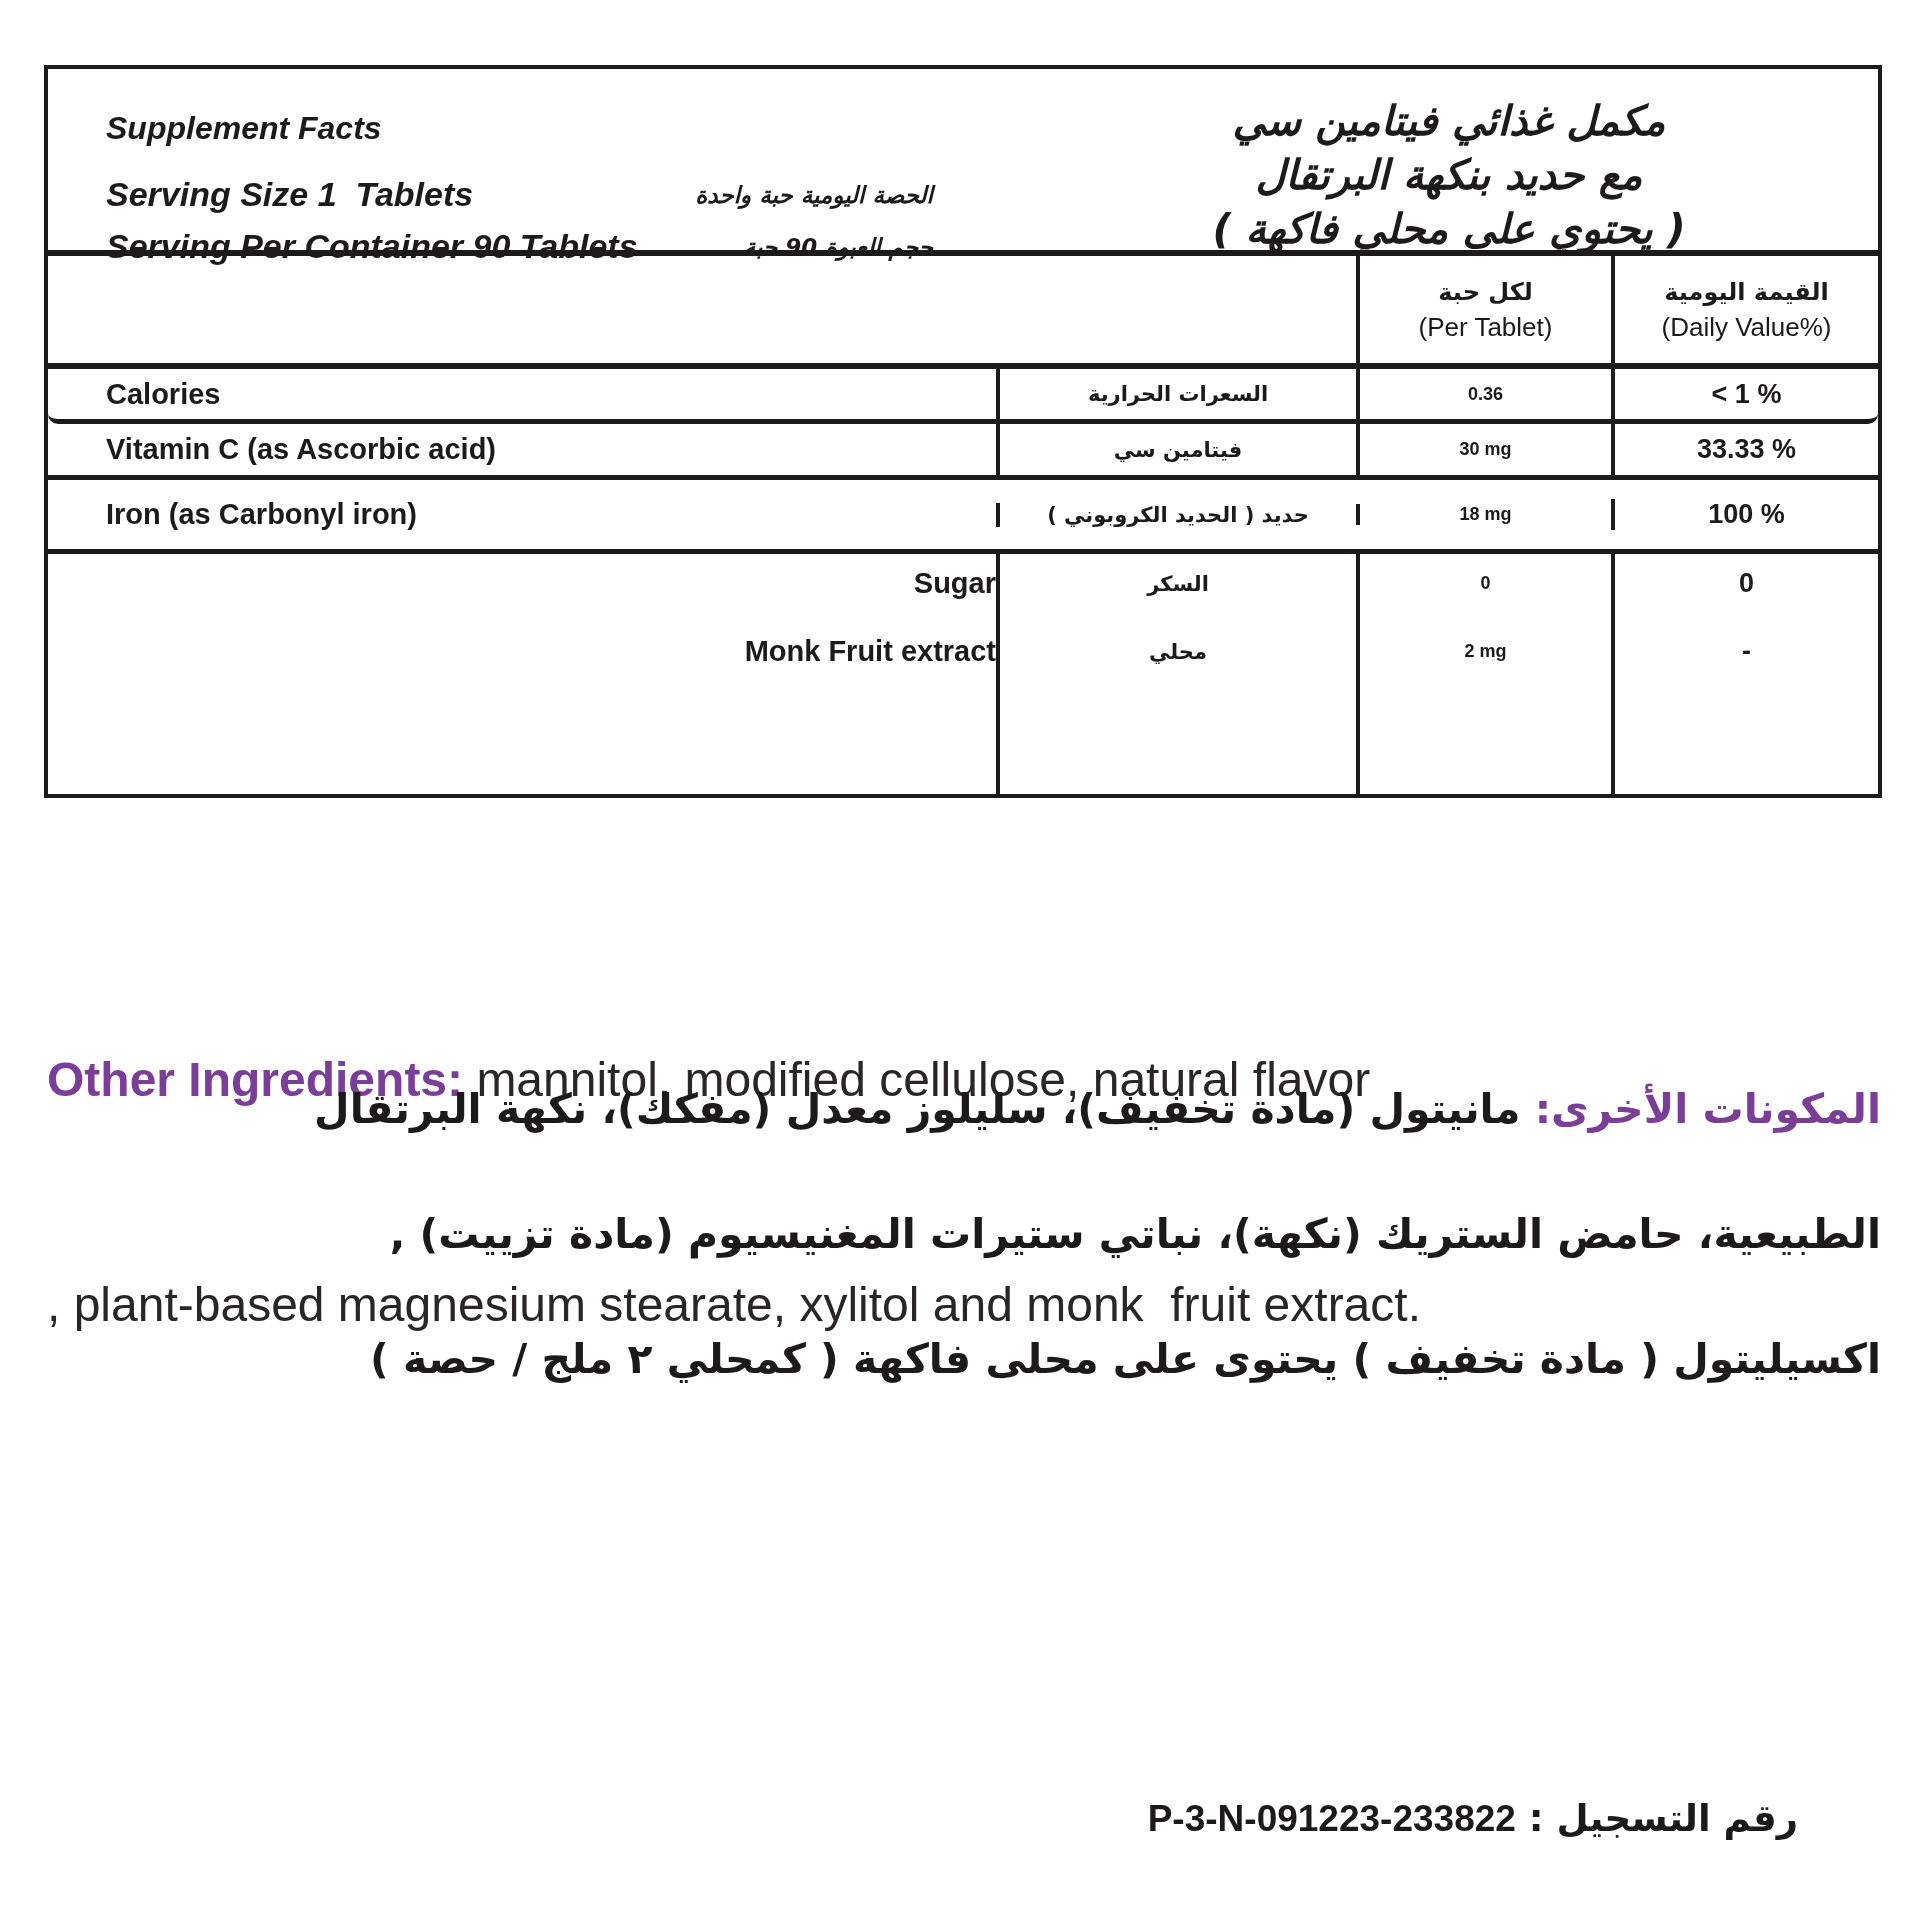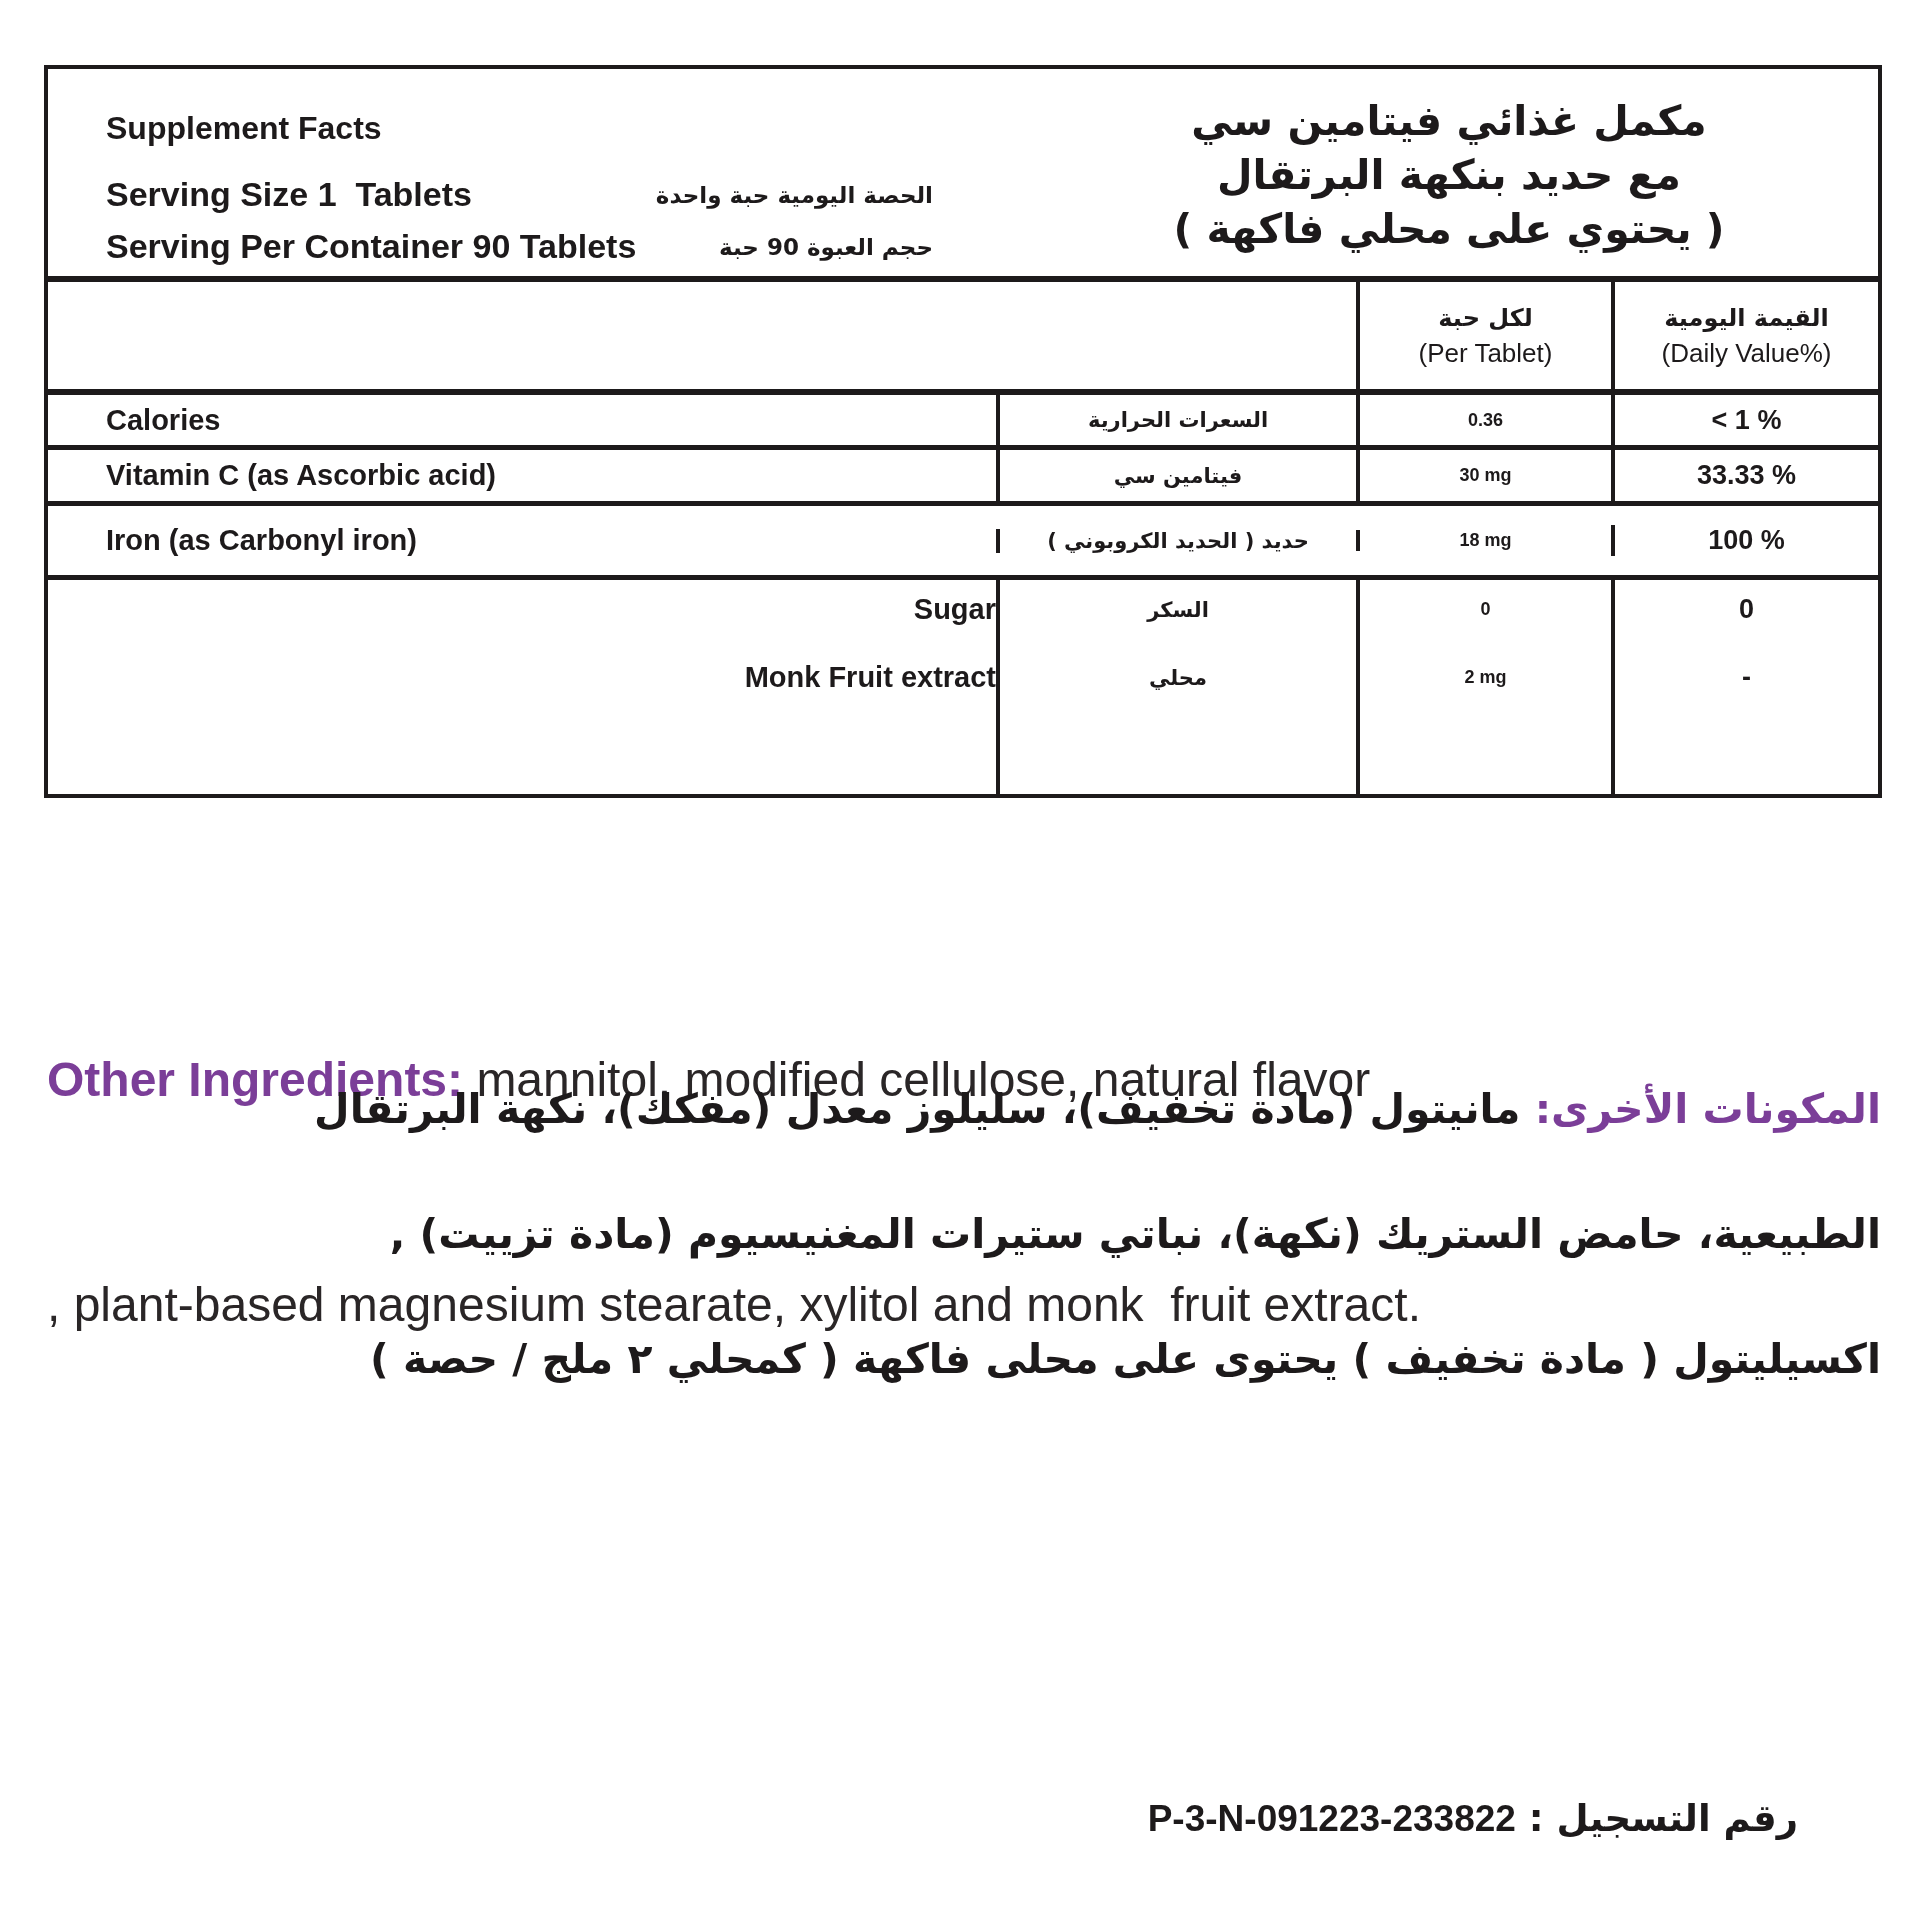--- a/index.html
+++ b/index.html
@@ -13,39 +13,39 @@
     width:1926px;height:1926px;position:relative;background:var(--bg);
     font-family:"Liberation Sans", sans-serif;color:var(--ink);overflow:hidden;
   }
   .ar{font-family:"DejaVu Sans", sans-serif;}
 
   
   .label-box{
     position:absolute;left:44px;top:65px;width:1838px;height:733px;
     border:4.5px solid var(--ink);display:flex;flex-direction:column;background:#fff;
   }
-  .top-sec{height:213px;border-bottom:6.5px solid var(--ink);display:flex;}
+  .top-sec{height:187px;border-bottom:6.5px solid var(--ink);display:flex;font-style:italic;}
   .top-left{width:993px;padding:41px 0 0 58px;}
   .sf-title{font-size:32px;font-weight:bold;margin-bottom:28px;white-space:pre-wrap;}
   .serve-row{width:827px;display:flex;justify-content:space-between;align-items:center;margin-bottom:13px;}
   .serve-en{font-size:34px;font-weight:bold;white-space:pre-wrap;}
   .serve-ar{font-size:23px;font-weight:bold;}
   .top-right{flex:1;padding:25px 21px 16px 0;text-align:center;}
   .top-right .t-line{font-size:41px;font-weight:bold;line-height:54px;}
 
   .hdr-row{height:113px;border-bottom:6.5px solid var(--ink);display:flex;}
   .hdr-left{width:1308px;}
   .hdr-cell{width:255px;border-left:4px solid var(--ink);display:flex;flex-direction:column;
             align-items:center;justify-content:center;gap:10px;text-align:center;}
   .hdr-cell.dv{flex:1;}
   .hdr-ar{font-size:24px;font-weight:bold;line-height:1;}
   .hdr-en{font-size:26px;font-weight:normal;line-height:1;}
 
   .d-row{display:flex;border-bottom:5px solid var(--ink);}
-  .d-row.r1{height:55px;}
+  .d-row.r1{height:55px;border-radius:10px;}
   .d-row.r2{height:56px;}
   .d-row.r3{height:74px;align-items:center;}
   .d-row.combined{flex:1;border-bottom:none;}
   .c-name{width:948px;padding-left:58px;display:flex;align-items:center;
           font-size:29px;font-weight:bold;}
   .c-ar{width:360px;border-left:4px solid var(--ink);display:flex;align-items:center;
         justify-content:center;font-size:21px;font-weight:bold;text-align:center;}
   .c-amt{width:255px;border-left:4px solid var(--ink);display:flex;align-items:center;
          justify-content:center;font-size:18px;font-weight:bold;}
   .c-dv{flex:1;border-left:4px solid var(--ink);display:flex;align-items:center;

